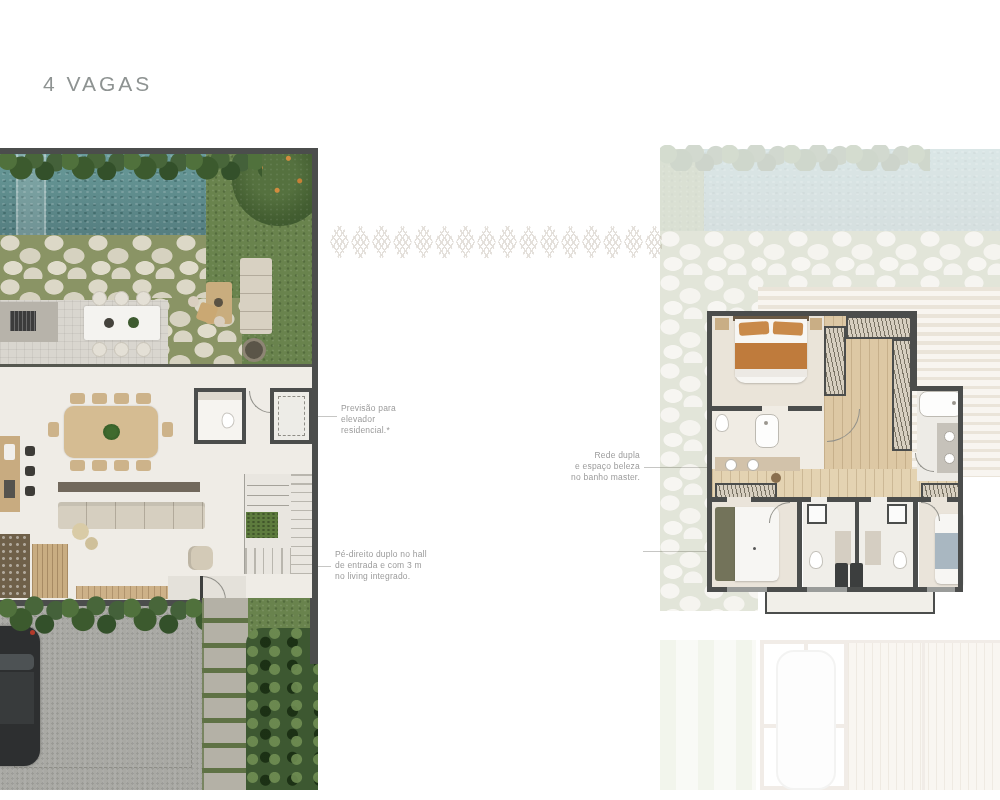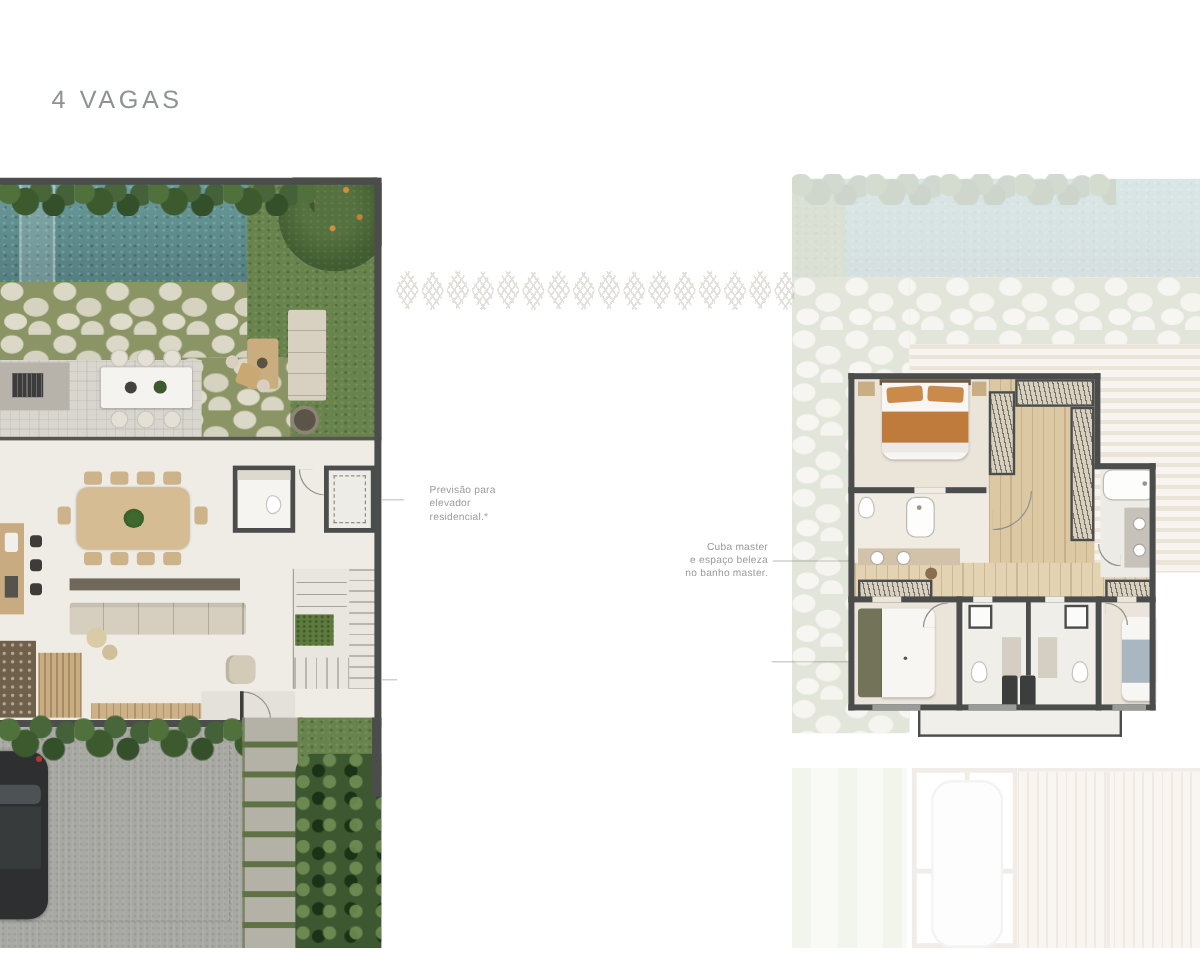--- a/index.html
+++ b/index.html
@@ -213,27 +213,30 @@
       <div class="leaf"></div>
       <div class="leaf"></div>
       <div class="leaf"></div>
       <div class="leaf"></div>
       <div class="leaf"></div>
       <div class="leaf"></div>
       <div class="leaf"></div>
   </div>
 
   <div class="a lead" style="left:318px;top:416px;width:19px;"></div>
-  <div class="a ann" style="left:358px;top:403px;width:90px;">Previsão para
+  <div class="a ann" style="left:341px;top:403px;width:90px;">Previsão para
 elevador
 residencial.*</div>
 
   <div class="a lead" style="left:318px;top:566px;width:13px;"></div>
-
-  <div class="a ann r" style="left:555px;top:450px;width:85px;">Cuba master
+  <div class="a ann" style="left:335px;top:549px;width:120px;">Pé-direito duplo no hall
+de entrada e com 3 m
+no living integrado.</div>
+
+  <div class="a ann r" style="left:555px;top:450px;width:85px;">Rede dupla
 e espaço beleza
 no banho master.</div>
   <div class="a lead" style="left:644px;top:467px;width:97px;"></div>
 
   <div class="a lead" style="left:643px;top:551px;width:107px;"></div>
   <div class="a dot" style="left:750px;top:550px;"></div>
 
   <div class="a" style="left:660px;top:145px;width:340px;height:645px;opacity:.24;overflow:hidden;">
     <div class="a pool" style="left:40px;top:4px;width:300px;height:82px;"></div>
     <div class="a grass" style="left:0;top:4px;width:44px;height:330px;"></div>

